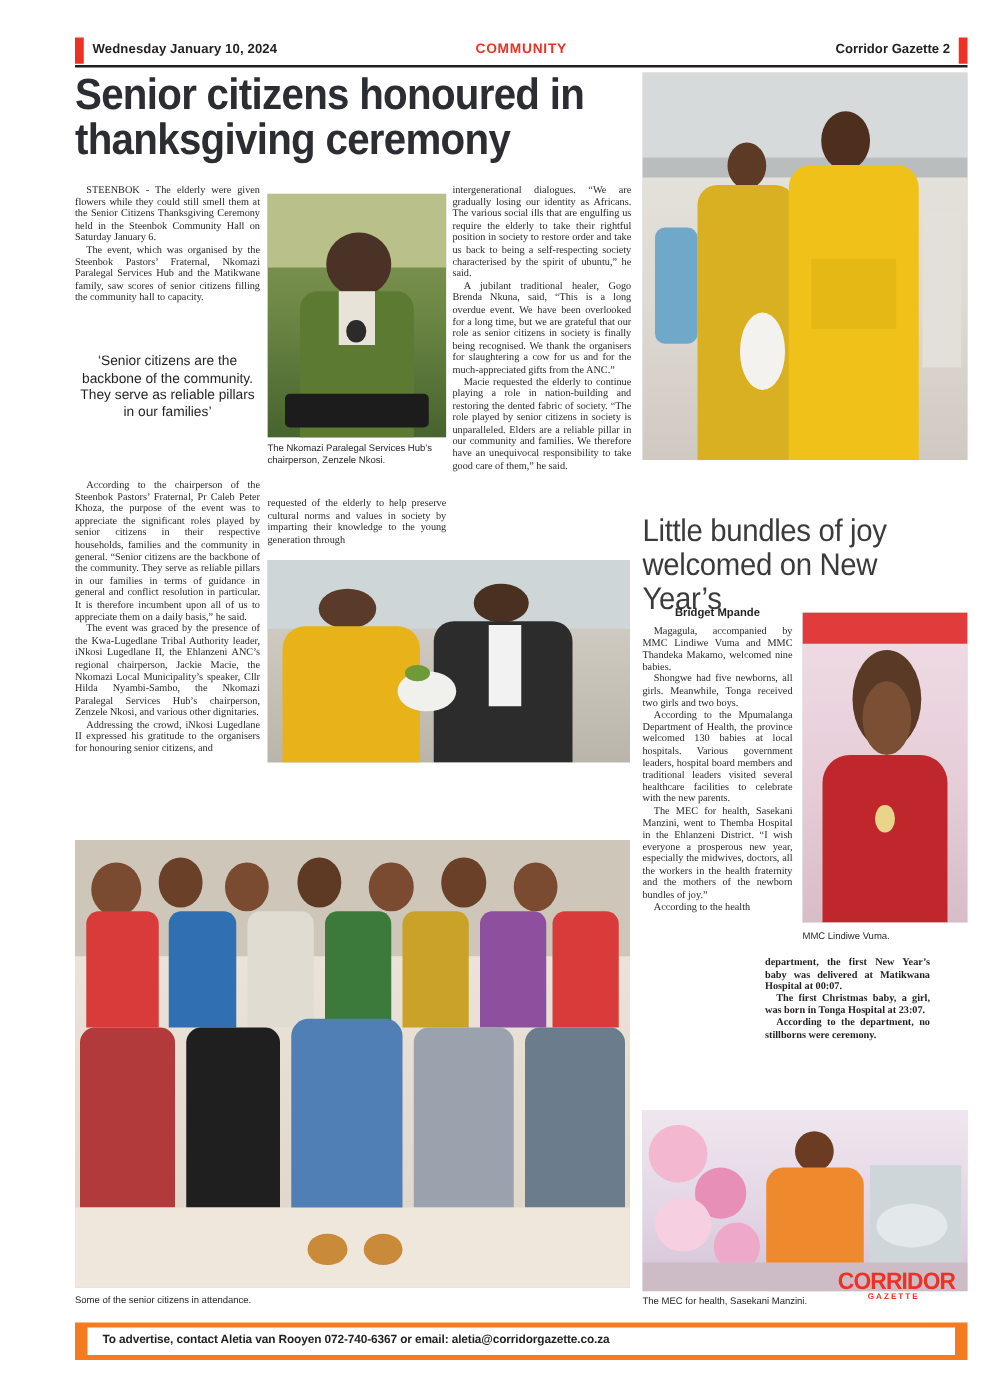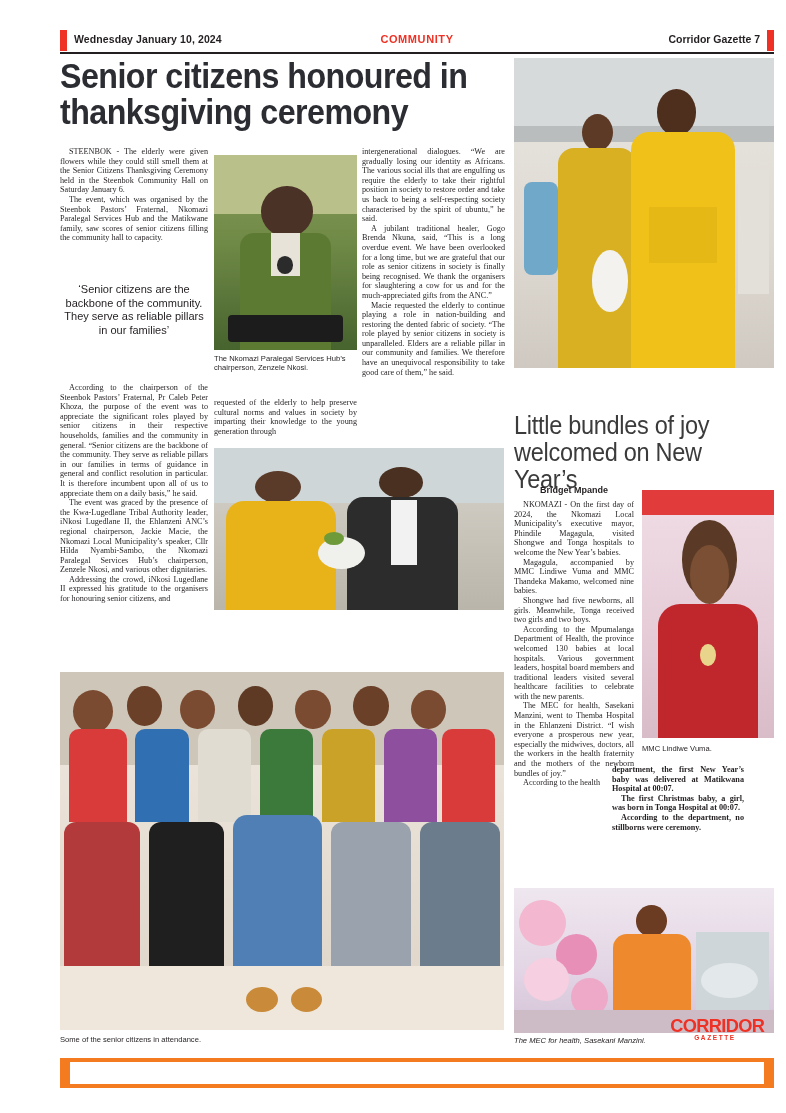--- a/index.html
+++ b/index.html
@@ -60,21 +60,21 @@
   .ph3{left:36px;top:672px;width:444px;height:358px;}
   .cap3{left:36px;top:1035px;width:444px;}
 
   .ph4{left:490px;top:58px;width:260px;height:310px;}
   .cap4{left:490px;top:372px;width:260px;}
 
   .ph5{left:618px;top:490px;width:132px;height:248px;}
   .cap5{left:618px;top:744px;width:132px;}
 
   .ph6{left:490px;top:888px;width:260px;height:145px;}
-  .cap6{left:490px;top:1036px;width:260px;font-style:italic;}
+  .cap6{left:490px;top:1036px;width:260px;}
 
   
   .headline2{position:absolute;left:490px;top:412px;width:265px;
     font-family:"Liberation Sans",sans-serif;font-weight:normal;font-size:25px;line-height:27px;
     letter-spacing:-.3px;color:#3b3b3b;transform:scaleX(.94);transform-origin:left top;}
 
   .byline{position:absolute;left:490px;top:485px;width:120px;text-align:center;
     font-family:"Liberation Sans",sans-serif;font-weight:bold;font-size:9px;color:#231f20;}
 
   .c4{left:490px;top:500px;width:120px;}
@@ -99,21 +99,21 @@
 </head>
 <body>
 
 <div class="page">
 
   <div class="masthead">
     <div class="mast-tab l"></div>
     <div class="mast-tab r"></div>
     <div class="mast-date">Wednesday January 10, 2024</div>
     <div class="mast-section">COMMUNITY</div>
-    <div class="mast-page">Corridor Gazette 7</div>
+    <div class="mast-page">Corridor Gazette 2</div>
   </div>
   <div class="mast-rule"></div>
 
   <div class="headline1">Senior citizens honoured in thanksgiving ceremony</div>
 
   <div class="col c1">
     <p>STEENBOK - The elderly were given flowers while they could still smell them at the Senior Citizens Thanksgiving Ceremony held in the Steenbok Community Hall on Saturday January 6.</p>
     <p>The event, which was organised by the Steenbok Pastors’ Fraternal, Nkomazi Paralegal Services Hub and the Matikwane family, saw scores of senior citizens filling the community hall to capacity.</p>
   </div>
 
@@ -197,58 +197,58 @@
     <div class="rect" style="left:52%;top:48%;width:26%;height:18%;background:#e6b815;"></div>
     <div class="rect" style="left:4%;top:40%;width:13%;height:30%;background:#6fa8c9;border-radius:8px;"></div>
     <div class="rect" style="left:86%;top:36%;width:12%;height:40%;background:#e3e0da;"></div>
     <div class="blob" style="left:30%;top:62%;width:14%;height:20%;background:#f3f2ee;"></div>
   </div>
 
   <div class="headline2">Little bundles of joy welcomed on New Year’s</div>
   <div class="byline">Bridget Mpande</div>
 
   <div class="col c4">
-    <p>NKOMAZI - On the first day of 2024, the Nkomazi Local Municipality’s executive mayor, Phindile Magagula, visited Shongwe and Tonga hospitals to welcome the New Year’s babies.</p>
     <p>Magagula, accompanied by MMC Lindiwe Vuma and MMC Thandeka Makamo, welcomed nine babies.</p>
     <p>Shongwe had five newborns, all girls. Meanwhile, Tonga received two girls and two boys.</p>
     <p>According to the Mpumalanga Department of Health, the province welcomed 130 babies at local hospitals. Various government leaders, hospital board members and traditional leaders visited several healthcare facilities to celebrate with the new parents.</p>
     <p>The MEC for health, Sasekani Manzini, went to Themba Hospital in the Ehlanzeni District. “I wish everyone a prosperous new year, especially the midwives, doctors, all the workers in the health fraternity and the mothers of the newborn bundles of joy.”</p>
     <p>According to the health</p>
   </div>
 
   <div class="photo ph5">
     <div class="sky" style="background:linear-gradient(#f0dde6 0%,#e6cdd8 55%,#d8bcc8 100%);"></div>
     <div class="rect" style="left:0;top:0;width:100%;height:10%;background:#e23b3b;"></div>
     <div class="blob" style="left:30%;top:12%;width:42%;height:32%;background:#5a3a26;"></div>
     <div class="blob" style="left:36%;top:22%;width:30%;height:24%;background:#7a4f33;"></div>
     <div class="rect" style="left:12%;top:46%;width:76%;height:54%;background:#c0272d;border-radius:22px 22px 0 0;"></div>
     <div class="blob" style="left:44%;top:62%;width:12%;height:9%;background:#e8d48a;"></div>
   </div>
   <div class="cap cap5">MMC Lindiwe Vuma.</div>
 
   <div class="col c5">
     <p class="noind">department, the first New Year’s baby was delivered at Matikwana Hospital at 00:07.</p>
-    <p>The first Christmas baby, a girl, was born in Tonga Hospital at 00:07.</p>
+    <p>The first Christmas baby, a girl, was born in Tonga Hospital at 23:07.</p>
     <p>According to the department, no stillborns were ceremony.</p>
   </div>
 
   <div class="photo ph6">
     <div class="sky" style="background:linear-gradient(#efe7ef 0%,#e2d4e4 60%,#d3c2d6 100%);"></div>
     <div class="blob" style="left:2%;top:8%;width:18%;height:32%;background:#f3b7cf;"></div>
     <div class="blob" style="left:16%;top:32%;width:16%;height:28%;background:#e88fb8;"></div>
     <div class="blob" style="left:4%;top:48%;width:17%;height:30%;background:#f6cfe0;"></div>
     <div class="blob" style="left:22%;top:62%;width:14%;height:26%;background:#efa9c8;"></div>
     <div class="blob" style="left:47%;top:12%;width:12%;height:22%;background:#6b3b22;"></div>
     <div class="rect" style="left:38%;top:32%;width:30%;height:68%;background:#ee8a2d;border-radius:14px 14px 0 0;"></div>
     <div class="rect" style="left:70%;top:30%;width:28%;height:70%;background:#cfd6d9;"></div>
     <div class="blob" style="left:72%;top:52%;width:22%;height:24%;background:#e3e8ea;"></div>
     <div class="rect" style="left:0;top:84%;width:100%;height:16%;background:#cdbcc6;"></div>
   </div>
   <div class="cap cap6">The MEC for health, Sasekani Manzini.</div>
 
   <div class="footbar"></div>
   <div class="footinner"></div>
+  <div class="foottext">To advertise, contact Aletia van Rooyen 072-740-6367 or email: aletia@corridorgazette.co.za</div>
   <div class="logo">
     <div class="lg1">CORRIDOR</div>
     <div class="lg2">GAZETTE</div>
   </div>
 
 </div>
 
 </body></html>

